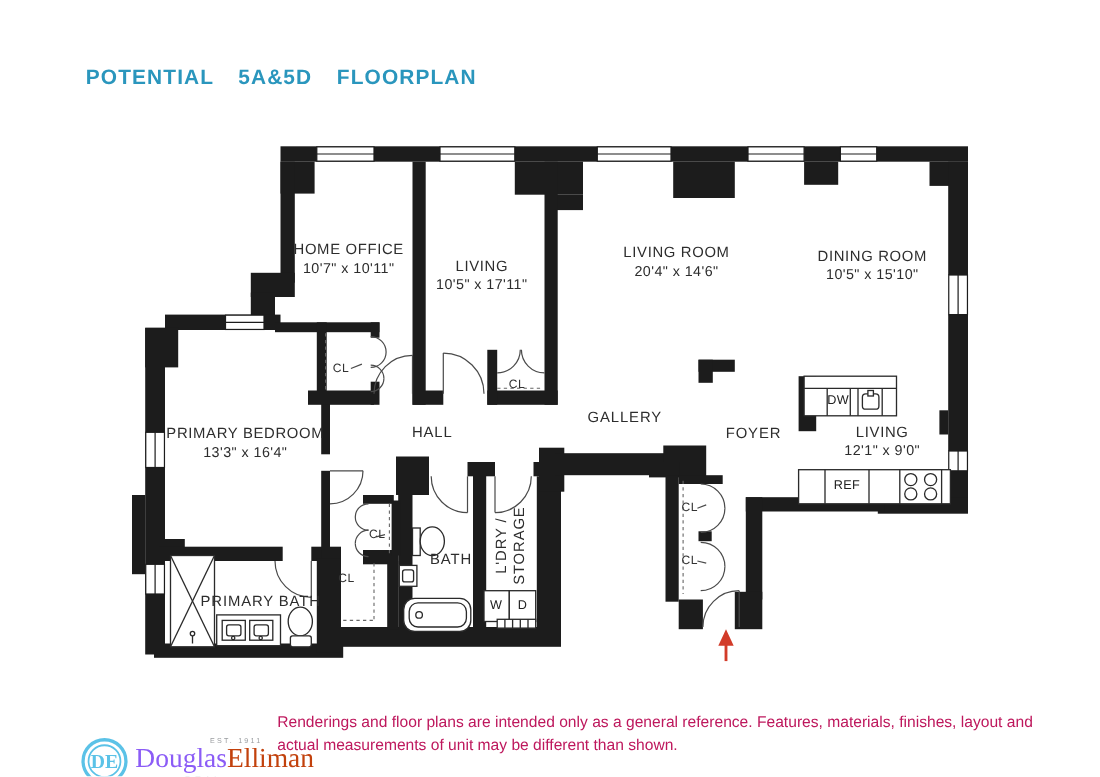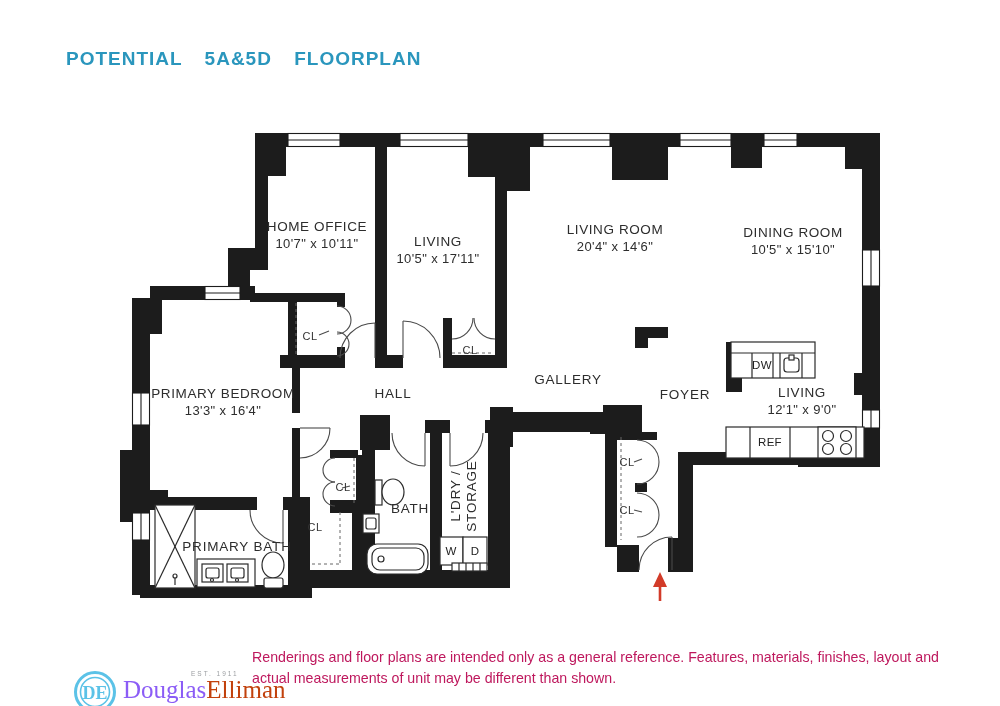--- a/index.html
+++ b/index.html
@@ -1,18 +1,18 @@
 <!DOCTYPE html>
 <html><head>
 <meta charset="utf-8">
 <style>
   html,body{margin:0;padding:0;background:#ffffff;}
   .canvas{position:relative;width:1000px;height:706px;background:#ffffff;overflow:hidden;
           font-family:"Liberation Sans",sans-serif;}
-  .page-title{position:absolute;left:66px;top:48px;margin:0;font-size:19px;font-weight:bold;
+  .page-title{position:absolute;left:66px;top:48px;margin:12px;font-size:19px;font-weight:bold;
           color:#2a96bd;letter-spacing:1px;word-spacing:16px;}
   .plan{position:absolute;left:0;top:0;width:998px;height:706px;}
   .plan svg{position:absolute;left:0;top:0;}
   .lbl{position:absolute;transform:translate(-50%,-50%);text-align:center;color:#2d2d2d;
        white-space:nowrap;line-height:17px;}
   .room-name{font-size:13.5px;letter-spacing:0.6px;}
   .room-dims{font-size:13px;letter-spacing:0.4px;}
   .area-name{font-size:13.5px;letter-spacing:0.8px;}
   .cl{font-size:11px;letter-spacing:0.5px;color:#333;}
   .appl{font-size:11.5px;letter-spacing:0.3px;color:#222;text-align:center;}

